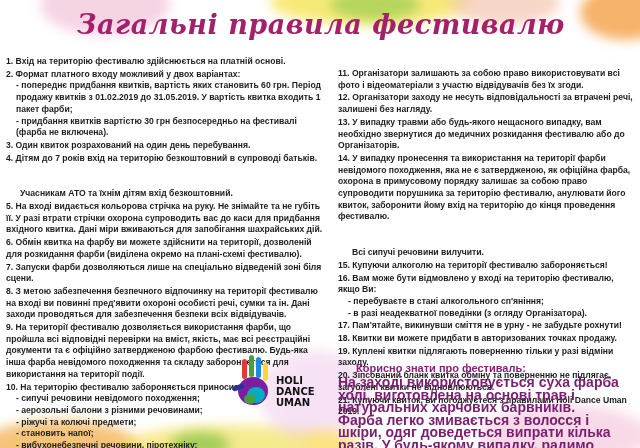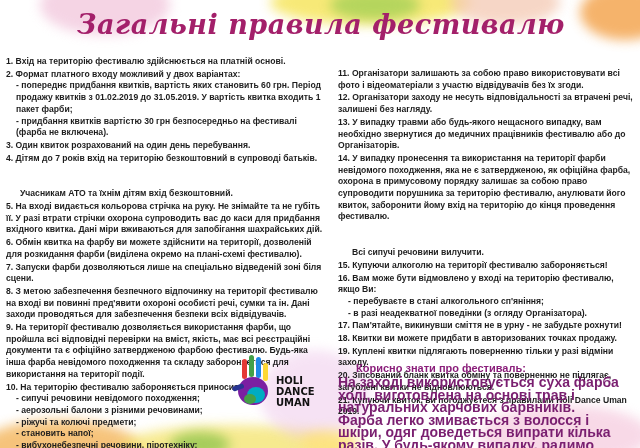--- a/index.html
+++ b/index.html
@@ -108,21 +108,21 @@
     </div>
   </div>
 <div class="col col-right" id="right-col">
     <div class="item">
       <div><span class="num">11.</span> <span class="txt">Організатори залишають за собою право використовувати всі фото і відеоматеріали з участю відвідувачів без їх згоди.</span></div>
     </div>
     <div class="item">
       <div><span class="num">12.</span> <span class="txt">Організатори заходу не несуть відповідальності за втрачені речі, залишені без нагляду.</span></div>
     </div>
     <div class="item">
-      <div><span class="num">13.</span> <span class="txt">У випадку травми або будь-якого нещасного випадку, вам необхідно звернутися до медичних працівників фестивалю або до Організаторів.</span></div>
+      <div><span class="num">13.</span> <span class="txt">У випадку травми або будь-якого нещасного випадку, вам необхідно звернутися до медичних розкидання фестивалю або до Організаторів.</span></div>
     </div>
     <div class="item">
       <div><span class="num">14.</span> <span class="txt">У випадку пронесення та використання на території фарби невідомого походження, яка не є затвердженою, як офіційна фарба, охорона в примусовому порядку залишає за собою право супроводити порушника за територію фестивалю, анулювати його квиток, заборонити йому вхід на територію до кінця проведення фестивалю.</span></div>
       <div class="indent"><span class="txt">Всі сипучі речовини вилучити.</span></div>
     </div>
     <div class="item">
       <div><span class="num">15.</span> <span class="txt">Купуючи алкоголю на території фестивалю забороняється!</span></div>
     </div>
     <div class="item">
       <div><span class="num">16.</span> <span class="txt">Вам може бути відмовлено у вході на територію фестивалю, якщо Ви:</span></div>

